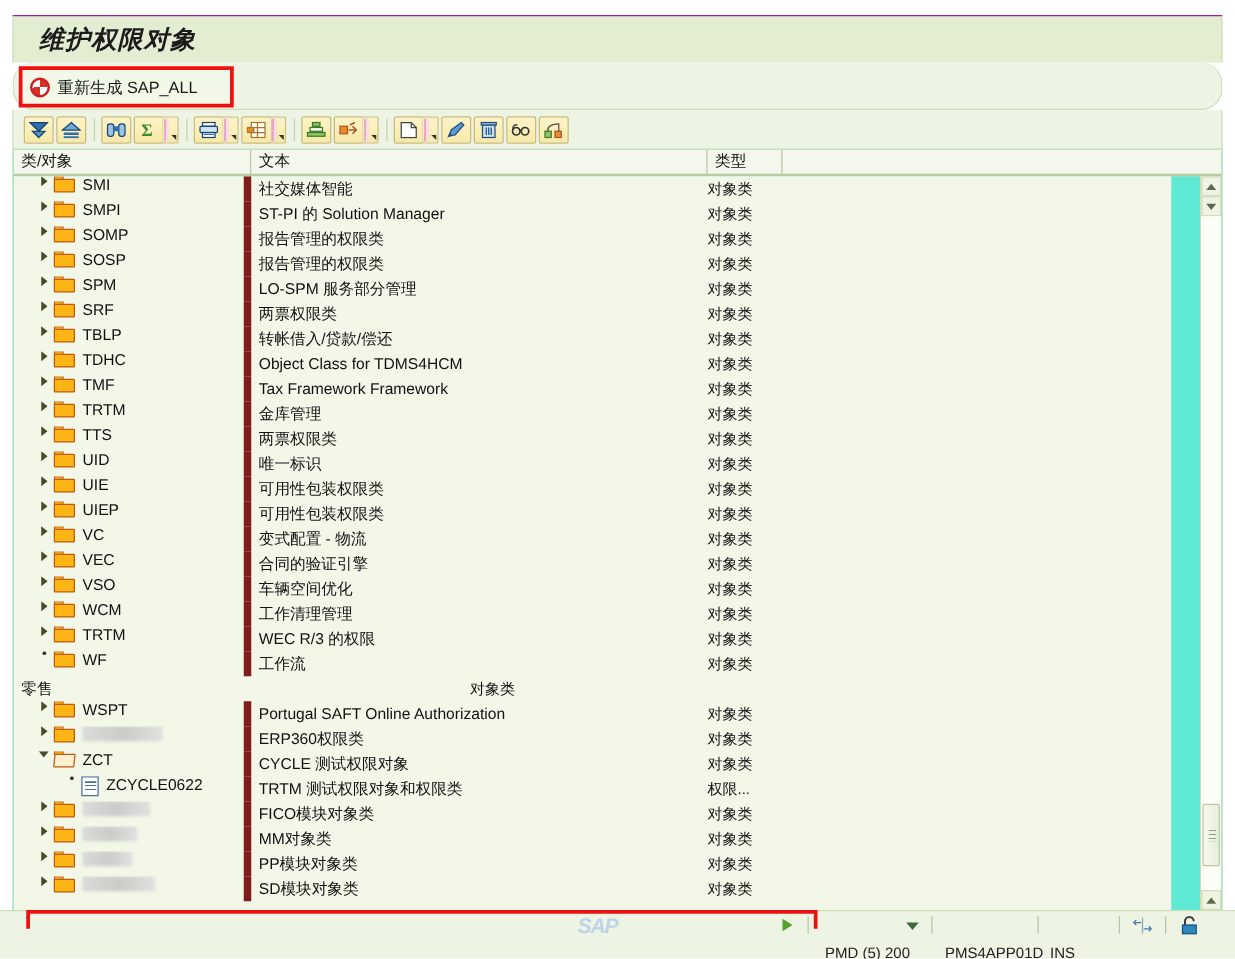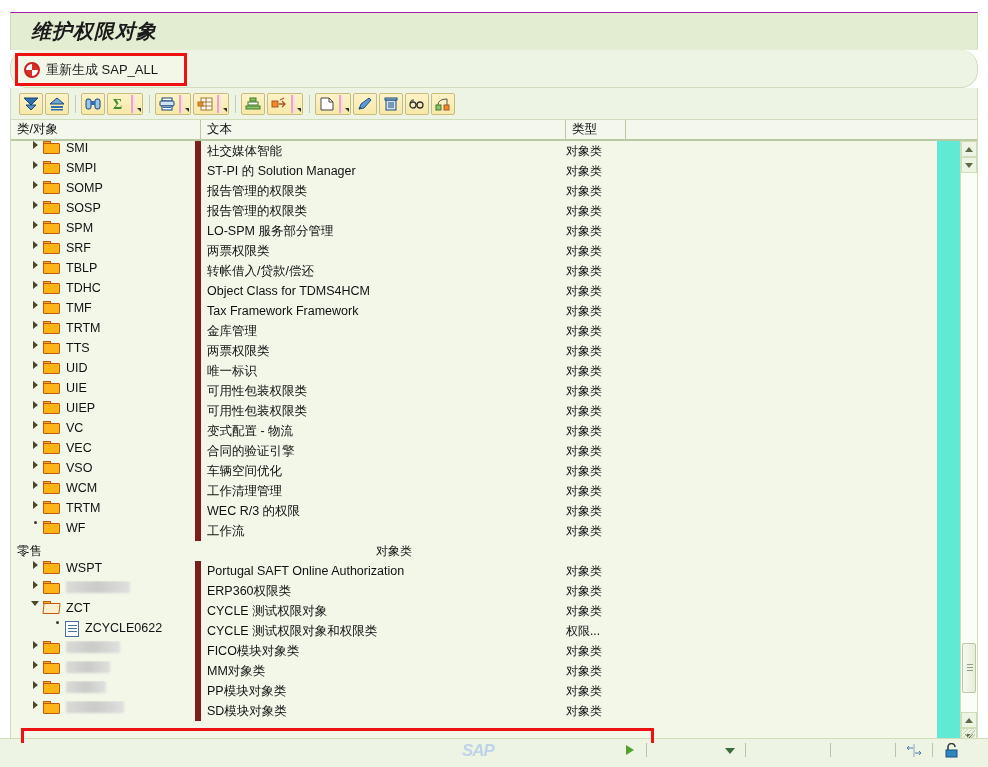--- a/index.html
+++ b/index.html
@@ -334,21 +334,21 @@
     width: 6px; height: 9px;
     background: repeating-linear-gradient(#8fa178 0 1px, transparent 1px 3px);
   }
   .sc-bot-up { position: absolute; left: 0; top: 571px; }
   .sc-bot-dn { position: absolute; left: 0; top: 587px; }
 
   
   .statusbar {
     position: absolute;
     left: 0; bottom: 0;
-    width: 988px; height: 29px;
+    width: 988px; height: 39px;
     background: #eef4e3;
     border-top: 1px solid #cfddb8;
     display: flex; align-items: center;
     font-size: 12px; color: #222;
   }
   .sap-logo {
     position: absolute;
     left: 462px; top: 2px;
     font-family: "Liberation Sans", sans-serif;
     font-weight: bold;
@@ -874,21 +874,21 @@
           <div class="cell-c">对象类</div>
         </div>
         <div class="row">
           <div class="cell-a indent">
             <span class="expander">
               <span class="dot-leaf"></span>
             </span>
             <span class="doc-ico"></span>
             <span class="cls-name">ZCYCLE0622</span>
           </div>
-          <div class="cell-b">CYCLE 测试权限对象和权限类</div>
+          <div class="cell-b">TRTM 测试权限对象和权限类</div>
           <div class="cell-c">权限...</div>
         </div>
         <div class="row">
           <div class="cell-a">
             <span class="expander">
               <span class="tri-right"></span>
             </span>
             <span class="folder">
               <span class="f-tab"></span>
               <span class="f-body"></span>

